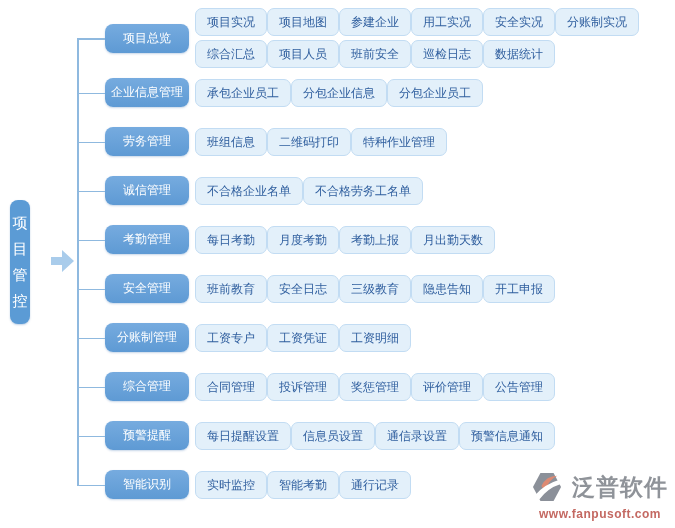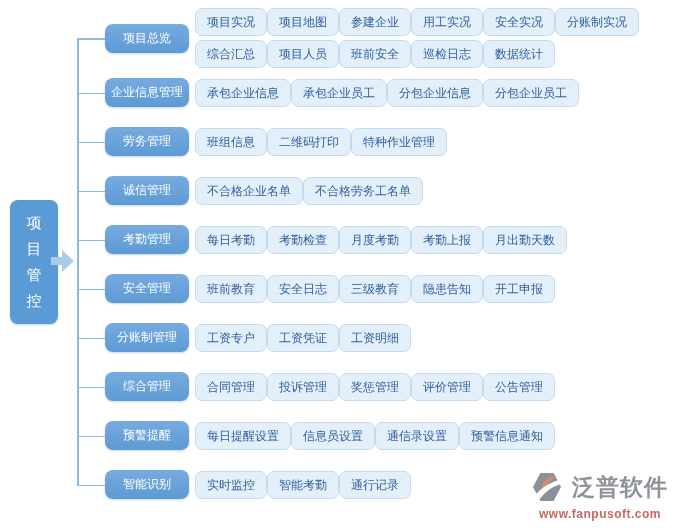--- a/index.html
+++ b/index.html
@@ -7,21 +7,21 @@
     --item-fill:#e3f0fa; --item-border:#c2dcf3; --item-text:#2f5e9e;
     --line:#8fb9df; --arrow:#a9cceb; --brand-gray:#8f9399; --brand-red:#c46962;
   }
   *{margin:0;padding:0;box-sizing:border-box;}
   html,body{background:#fff;}
   body{font-family:"Liberation Sans","DejaVu Sans",sans-serif;}
   .canvas{position:relative;width:675px;height:528px;background:#fff;overflow:hidden;}
 
   
   .root-node{
-    position:absolute;left:10px;top:200px;width:48px;height:124px;
+    position:absolute;left:10px;top:200px;width:20px;height:124px;
     background:var(--root-fill);border-radius:8px;color:#fff;
     display:flex;align-items:center;justify-content:center;
     font-size:15px;line-height:26px;text-align:center;
     box-shadow:0 1px 2px rgba(70,120,180,.35);
   }
   .root-node .vtext{width:16px;word-break:break-all;}
 
   
   .flow-arrow{position:absolute;left:51px;top:249px;width:24px;height:24px;}
 
@@ -85,21 +85,20 @@
             <div class="item-node">班前安全</div>
             <div class="item-node">巡检日志</div>
             <div class="item-node">数据统计</div>
           </div>
         </div>
       </div>
       <div class="tree-row" style="top: 78px;">
         <div class="category-node">企业信息管理</div>
         <div class="item-rows">
           <div class="item-row">
-            <div class="item-node">承包企业信息</div>
             <div class="item-node">承包企业员工</div>
             <div class="item-node">分包企业信息</div>
             <div class="item-node">分包企业员工</div>
           </div>
         </div>
       </div>
       <div class="tree-row" style="top: 127px;">
         <div class="category-node">劳务管理</div>
         <div class="item-rows">
           <div class="item-row">
@@ -116,21 +115,20 @@
             <div class="item-node">不合格企业名单</div>
             <div class="item-node">不合格劳务工名单</div>
           </div>
         </div>
       </div>
       <div class="tree-row" style="top: 225px;">
         <div class="category-node">考勤管理</div>
         <div class="item-rows">
           <div class="item-row">
             <div class="item-node">每日考勤</div>
-            <div class="item-node">考勤检查</div>
             <div class="item-node">月度考勤</div>
             <div class="item-node">考勤上报</div>
             <div class="item-node">月出勤天数</div>
           </div>
         </div>
       </div>
       <div class="tree-row" style="top: 274px;">
         <div class="category-node">安全管理</div>
         <div class="item-rows">
           <div class="item-row">

